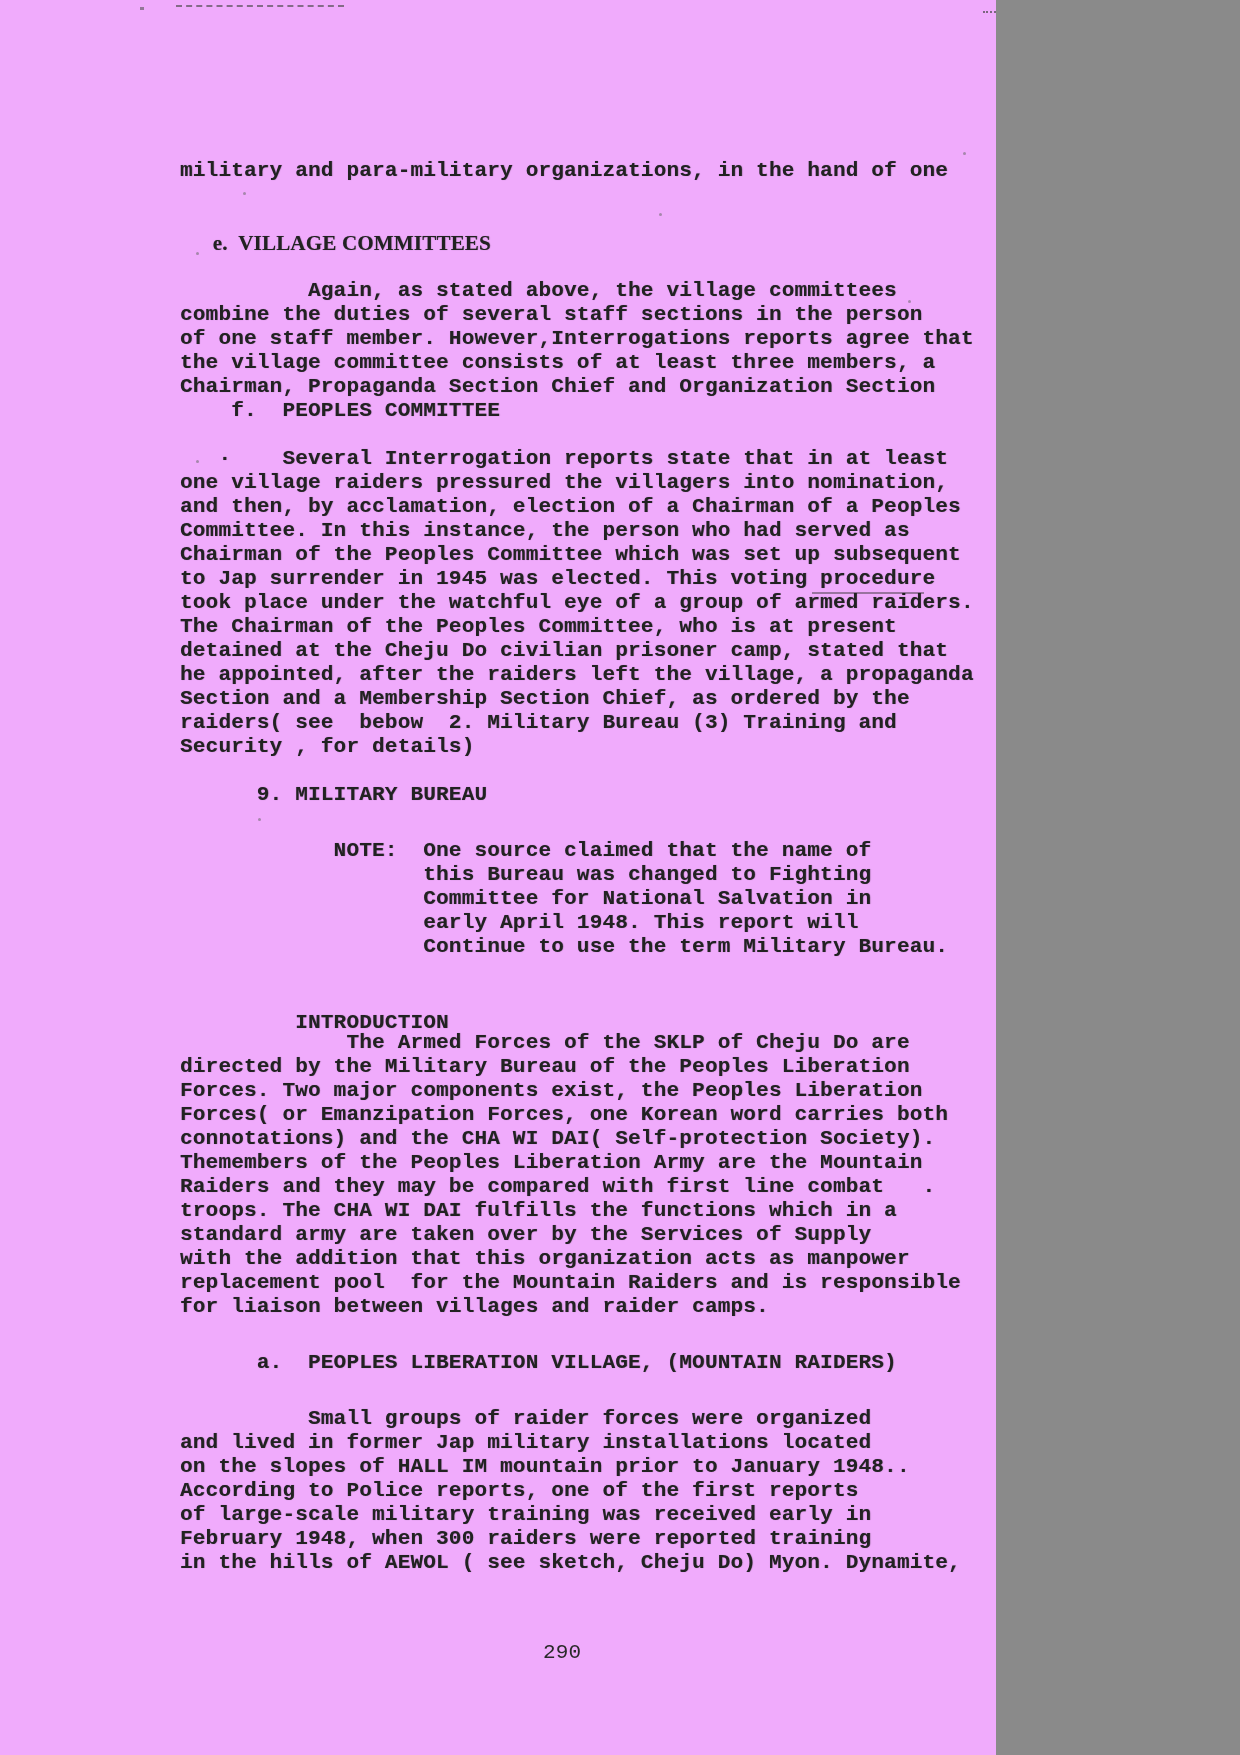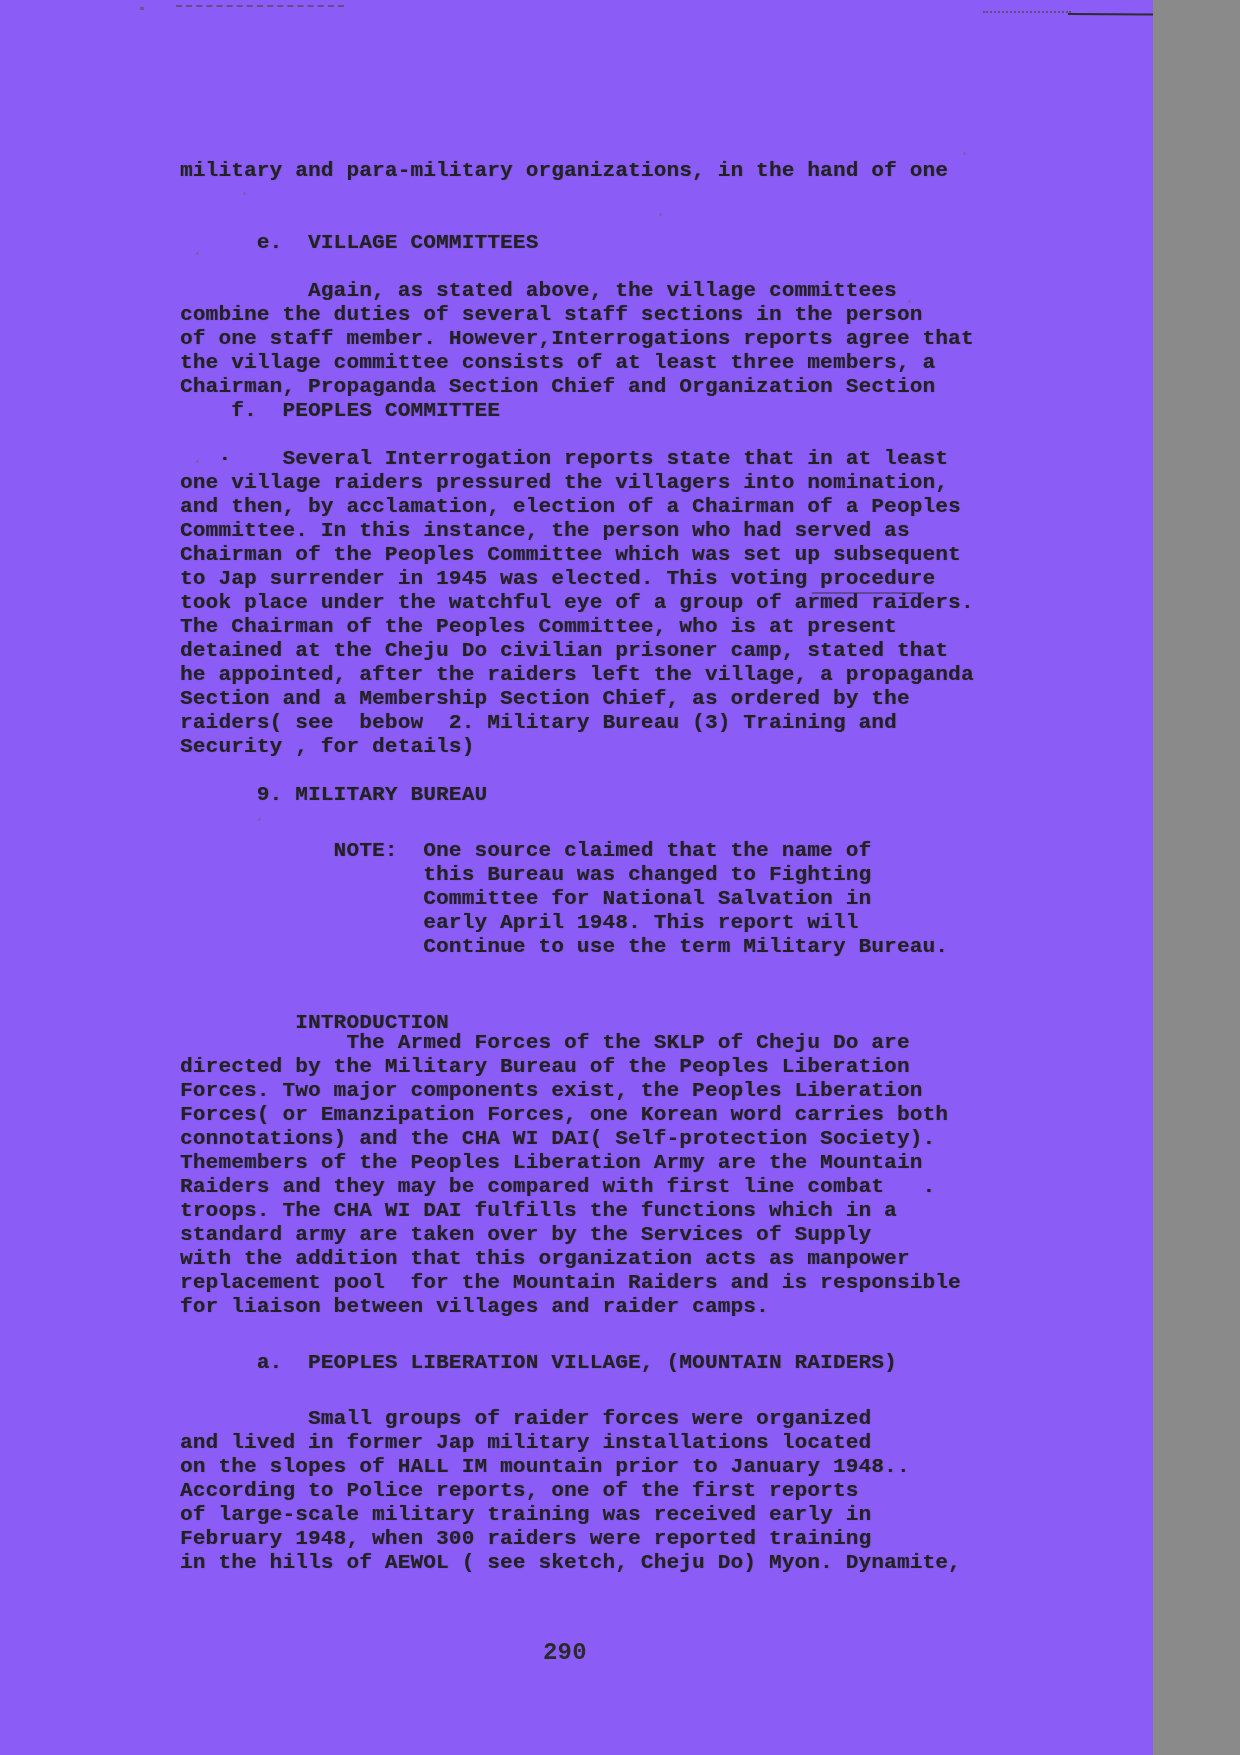--- a/index.html
+++ b/index.html
@@ -1,42 +1,42 @@
 <!DOCTYPE html>
 <html><head>
 <meta charset="utf-8">
 <style>
   html, body { margin: 0; padding: 0; background: #8a8a8a; }
   .page {
     position: relative;
-    width: 1153px;
+    width: 996px;
     height: 1755px;
-    background: #8b5cf6;
+    background: #f0abfc;
     overflow: hidden;
     font-family: "Liberation Mono", "DejaVu Sans Mono", monospace;
   }
   .block {
     position: absolute;
     left: 180px;
     font-size: 21px;
     line-height: 24px;
     font-weight: 700;
     color: #222222;
     white-space: pre;
     letter-spacing: 0.2px;
     text-shadow: 0.4px 0.4px 0.8px rgba(25,25,25,0.45);
   }
   .line { height: 24px; }
   .page-number {
     position: absolute;
     left: 543px;
     top: 1641px;
-    font-size: 24px;
+    font-size: 21px;
     line-height: 24px;
-    font-weight: 700;
+    font-weight: 400;
     color: #2a2a2a;
     letter-spacing: 0.2px;
   }
   
   .artifact { position: absolute; }
   .a-dash-left   { left: 176px; top: 5px;  width: 168px; border-top: 2px dashed #4a4a4a; opacity: .65; }
   .a-dot-left    { left: 140px; top: 7px;  width: 4px; height: 3px; background: #555; opacity: .6; }
   .a-dots-right  { left: 983px; top: 11px; width: 88px; border-top: 2px dotted #4a4a4a; opacity: .7; }
   .a-line-right  { left: 1068px; top: 13px; width: 172px; border-top: 2px solid #2d2d2d; transform: rotate(0.35deg); transform-origin: left top; }
   .a-tick-right  { left: 1225px; top: 20px; width: 8px; border-top: 2px solid #444; opacity: .6; transform: rotate(14deg); }
@@ -64,21 +64,21 @@
   <div class="artifact speckle s1"></div>
   <div class="artifact speckle s2"></div>
   <div class="artifact speckle s3"></div>
   <div class="artifact speckle s4"></div>
   <div class="artifact speckle s5"></div>
   <div class="artifact speckle s6"></div>
   <div class="artifact speckle s7"></div>
 
   <div>
       <div class="block paragraph" style="top: 159px;"><div class="line">military and para-military organizations, in the hand of one</div></div>
-      <div class="block heading" style="top: 231px;"><div class="line">      e.  VILLAGE COMMITTEES</div></div>
+      <div class="block heading" style="top: 231px; font-family: Liberation Serif, serif;"><div class="line">      e.  VILLAGE COMMITTEES</div></div>
       <div class="block paragraph" style="top: 279px;"><div class="line">          Again, as stated above, the village committees</div><div class="line">combine the duties of several staff sections in the person</div><div class="line">of one staff member. However,Interrogations reports agree that</div><div class="line">the village committee consists of at least three members, a</div><div class="line">Chairman, Propaganda Section Chief and Organization Section</div><div class="line">    f.  PEOPLES COMMITTEE</div></div>
       <div class="block paragraph" style="top: 447px;"><div class="line">   ·    Several Interrogation reports state that in at least</div><div class="line">one village raiders pressured the villagers into nomination,</div><div class="line">and then, by acclamation, election of a Chairman of a Peoples</div><div class="line">Committee. In this instance, the person who had served as</div><div class="line">Chairman of the Peoples Committee which was set up subsequent</div><div class="line">to Jap surrender in 1945 was elected. This voting procedure</div><div class="line">took place under the watchful eye of a group of armed raiders.</div><div class="line">The Chairman of the Peoples Committee, who is at present</div><div class="line">detained at the Cheju Do civilian prisoner camp, stated that</div><div class="line">he appointed, after the raiders left the village, a propaganda</div><div class="line">Section and a Membership Section Chief, as ordered by the</div><div class="line">raiders( see  bebow  2. Military Bureau (3) Training and</div><div class="line">Security , for details)</div></div>
       <div class="block heading" style="top: 783px;"><div class="line">      9. MILITARY BUREAU</div></div>
       <div class="block note" style="top: 839px;"><div class="line">            NOTE:  One source claimed that the name of</div><div class="line">                   this Bureau was changed to Fighting</div><div class="line">                   Committee for National Salvation in</div><div class="line">                   early April 1948. This report will</div><div class="line">                   Continue to use the term Military Bureau.</div></div>
       <div class="block heading" style="top: 1011px;"><div class="line">         INTRODUCTION</div></div>
       <div class="block paragraph" style="top: 1031px;"><div class="line">             The Armed Forces of the SKLP of Cheju Do are</div><div class="line">directed by the Military Bureau of the Peoples Liberation</div><div class="line">Forces. Two major components exist, the Peoples Liberation</div><div class="line">Forces( or Emanzipation Forces, one Korean word carries both</div><div class="line">connotations) and the CHA WI DAI( Self-protection Society).</div><div class="line">Themembers of the Peoples Liberation Army are the Mountain</div><div class="line">Raiders and they may be compared with first line combat   .</div><div class="line">troops. The CHA WI DAI fulfills the functions which in a</div><div class="line">standard army are taken over by the Services of Supply</div><div class="line">with the addition that this organization acts as manpower</div><div class="line">replacement pool  for the Mountain Raiders and is responsible</div><div class="line">for liaison between villages and raider camps.</div></div>
       <div class="block heading" style="top: 1351px;"><div class="line">      a.  PEOPLES LIBERATION VILLAGE, (MOUNTAIN RAIDERS)</div></div>
       <div class="block paragraph" style="top: 1407px;"><div class="line">          Small groups of raider forces were organized</div><div class="line">and lived in former Jap military installations located</div><div class="line">on the slopes of HALL IM mountain prior to January 1948..</div><div class="line">According to Police reports, one of the first reports</div><div class="line">of large-scale military training was received early in</div><div class="line">February 1948, when 300 raiders were reported training</div><div class="line">in the hills of AEWOL ( see sketch, Cheju Do) Myon. Dynamite,</div></div>
     </div>
 

